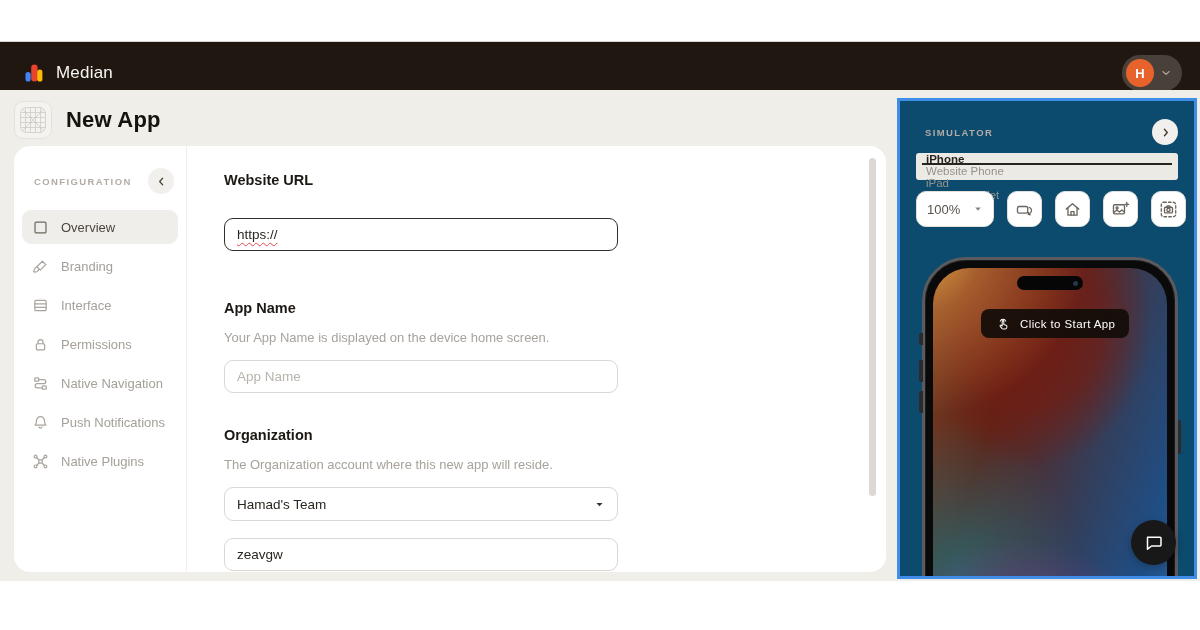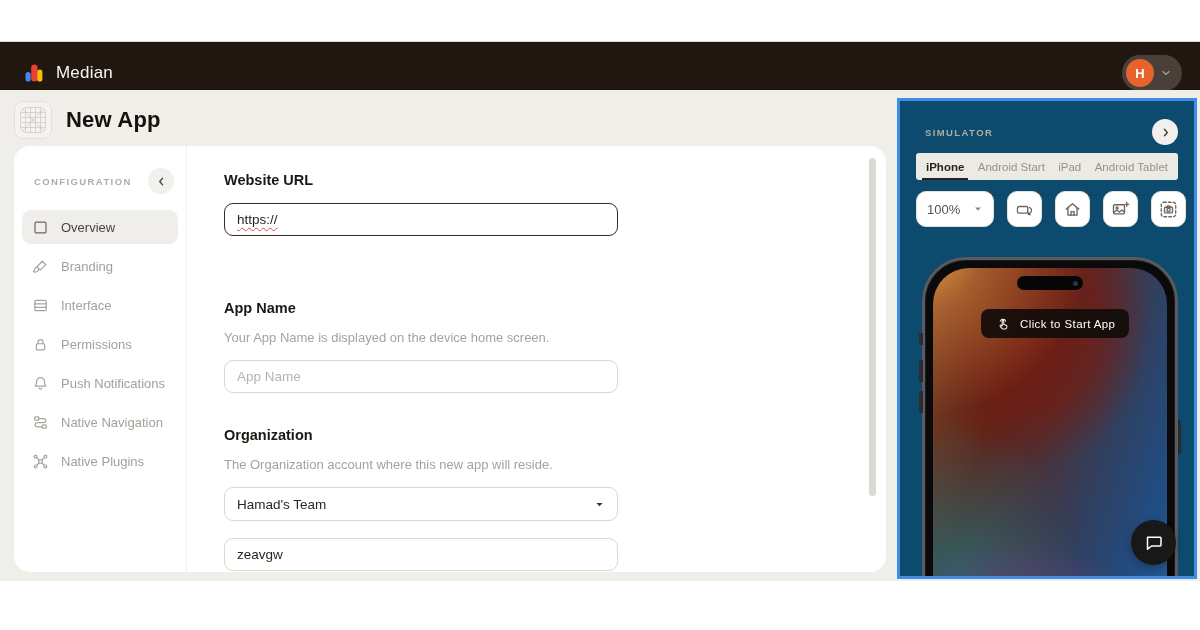--- a/index.html
+++ b/index.html
@@ -45,34 +45,34 @@
   .fgroup { position: absolute; left: 0; width: 394px; }
   .flabel { font-size: 14.5px; font-weight: 700; color: #1d1813; }
   .fdesc { font-size: 13px; color: #a7a29b; margin-top: 14px; }
   .finput { width: 394px; height: 33px; border-radius: 9px; border: 1px solid #dbd7d2; background: #fff;
     padding: 0 12px; font-size: 13.5px; color: #2b2620; display: flex; align-items: center; font-family: "Liberation Sans", sans-serif; }
   .finput.focused { border: 1.6px solid #332e27; }
   .misspelled { text-decoration: underline wavy #e5484d 1px; text-underline-offset: 3px; }
   input.finput::placeholder { color: #b8b3ac; }
   .fselect { justify-content: space-between; cursor: pointer; height: 34px; }
   .fselect .caret { color: #39332c; }
-  .g1 { top: 26px; } .g1 .finput { margin-top: 15px; }
+  .g1 { top: 26px; } .g1 .finput { margin-top: 30px; }
   .g2 { top: 154px; } .g2 .finput { margin-top: 15px; }
   .g3 { top: 281px; } .g3 .fselect { margin-top: 15px; }
   .g3 .extra { margin-top: 17px; }
   .scroll-thumb { position: absolute; right: 10px; top: 12px; width: 7px; height: 338px; border-radius: 4px; background: #dcd9d4; }
 
   
   .sim-panel { position: absolute; left: 897px; top: 8px; width: 300px; height: 481px;
     background: #0c4a6e; border: 3px solid #3e8de9; overflow: hidden; }
   .sim-head { display: flex; align-items: center; justify-content: space-between; padding: 18px 16px 0 25px; }
   .sim-next-btn { width: 26px; height: 26px; border-radius: 50%; background: #f2f0ec; border: none; cursor: pointer;
     display: flex; align-items: center; justify-content: center; color: #3b362f; }
   .sim-tabs { position: absolute; left: 16px; right: 16px; top: 52px; height: 27px; background: #eceae4;
-    border-radius: 3px; display: flex; align-items: stretch; justify-content: space-between; padding: 0 6px; }
+    border-radius: 3px; display: flex; align-items: stretch; justify-content: space-between; padding: 0 6px; flex-direction: column; }
   .sim-tab { display: flex; align-items: center; padding: 0 4px; font-size: 11.5px; color: #97918a; cursor: pointer; }
   .sim-tab.active { color: #29241f; font-weight: 700; box-shadow: inset 0 -2px 0 #29241f; }
   .sim-controls { position: absolute; left: 16px; top: 90px; display: flex; gap: 13px; }
   .zoom-select { width: 78px; height: 36px; border-radius: 10px; border: 1px solid #e3e0da; background: #fff;
     display: flex; align-items: center; justify-content: space-between; padding: 0 10px; font-size: 13px;
     color: #57524c; cursor: pointer; }
   .zoom-select .caret { color: #8a857e; }
   .ctrl-btn { width: 35px; height: 36px; border-radius: 10px; border: 1px solid #e3e0da; background: #fff;
     display: flex; align-items: center; justify-content: center; color: #6b665f; cursor: pointer; }
 
@@ -179,35 +179,35 @@
                 <svg width="17" height="17" viewBox="0 0 18 18" fill="none" stroke="currentColor" stroke-width="1.3" stroke-linecap="round" stroke-linejoin="round">
                   <rect x="4.6" y="8.2" width="8.8" height="6.6" rx="1.4"></rect>
                   <path d="M6.4 8.2V6.4a2.6 2.6 0 015.2 0v1.8"></path>
                 </svg>
               </span>
               <span class="s-label">Permissions</span>
             </div>
             <div class="side-item">
               <span class="s-icon">
                 <svg width="17" height="17" viewBox="0 0 18 18" fill="none" stroke="currentColor" stroke-width="1.3" stroke-linecap="round" stroke-linejoin="round">
-                  <path d="M9 2.8a4.2 4.2 0 00-4.2 4.4c0 2.9-.9 3.9-1.4 4.5h11.2c-.5-.6-1.4-1.6-1.4-4.5A4.2 4.2 0 009 2.8z"></path>
-                  <path d="M7.4 13.8a1.7 1.7 0 003.2 0"></path>
-                </svg>
-              </span>
-              <span class="s-label">Push Notifications</span>
-            </div>
-            <div class="side-item">
-              <span class="s-icon">
-                <svg width="17" height="17" viewBox="0 0 18 18" fill="none" stroke="currentColor" stroke-width="1.3" stroke-linecap="round" stroke-linejoin="round">
                   <rect x="2.8" y="3" width="4.4" height="3.6" rx="1"></rect>
                   <rect x="10.8" y="11.4" width="4.4" height="3.6" rx="1"></rect>
                   <path d="M7.2 4.8h5.2a2.2 2.2 0 010 4.4H5.6a2.2 2.2 0 000 4.4h5.2"></path>
                 </svg>
               </span>
               <span class="s-label">Native Navigation</span>
+            </div>
+            <div class="side-item">
+              <span class="s-icon">
+                <svg width="17" height="17" viewBox="0 0 18 18" fill="none" stroke="currentColor" stroke-width="1.3" stroke-linecap="round" stroke-linejoin="round">
+                  <path d="M9 2.8a4.2 4.2 0 00-4.2 4.4c0 2.9-.9 3.9-1.4 4.5h11.2c-.5-.6-1.4-1.6-1.4-4.5A4.2 4.2 0 009 2.8z"></path>
+                  <path d="M7.4 13.8a1.7 1.7 0 003.2 0"></path>
+                </svg>
+              </span>
+              <span class="s-label">Push Notifications</span>
             </div>
             <div class="side-item">
               <span class="s-icon">
                 <svg width="17" height="17" viewBox="0 0 18 18" fill="none" stroke="currentColor" stroke-width="1.3" stroke-linecap="round" stroke-linejoin="round">
                   <circle cx="3.8" cy="3.8" r="1.5"></circle>
                   <circle cx="14.2" cy="3.8" r="1.5"></circle>
                   <circle cx="3.8" cy="14.2" r="1.5"></circle>
                   <circle cx="14.2" cy="14.2" r="1.5"></circle>
                   <path d="M5 5l2.2 2.2M13 5l-2.2 2.2M5 13l2.2-2.2M13 13l-2.2-2.2"></path>
                   <rect x="7.2" y="7.2" width="3.6" height="3.6" rx="1"></rect>
@@ -257,21 +257,21 @@
         <span class="sim-section-label">SIMULATOR</span>
         <button class="sim-next-btn">
           <svg width="13" height="13" viewBox="0 0 18 18" fill="none" stroke="currentColor" stroke-width="1.8" stroke-linecap="round" stroke-linejoin="round">
               <path d="M7.5 4.5l4 4.5-4 4.5"></path>
             </svg>
         </button>
       </div>
 
       <div class="sim-tabs" id="sim-tabs">
           <div class="sim-tab active">iPhone</div>
-          <div class="sim-tab">Android Start</div>
+          <div class="sim-tab">Website Phone</div>
           <div class="sim-tab">iPad</div>
           <div class="sim-tab">Android Tablet</div>
         </div>
 
       <div class="sim-controls">
         <div class="zoom-select">
           <span>100%</span>
           <svg class="caret" width="10" height="10" viewBox="0 0 18 18" fill="currentColor">
               <path d="M4 6.5h10L9 12z"></path>
             </svg>

